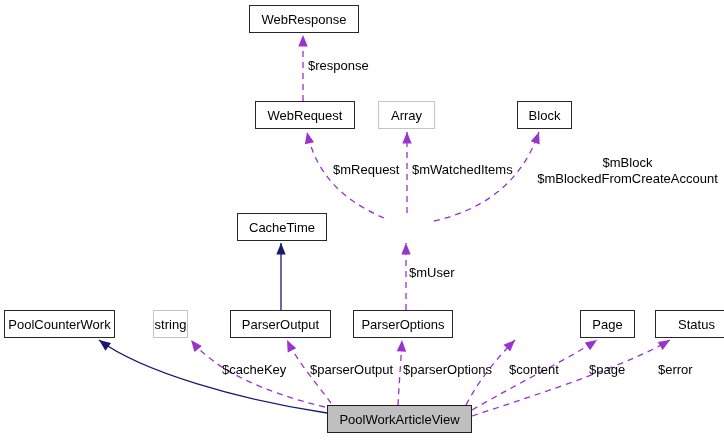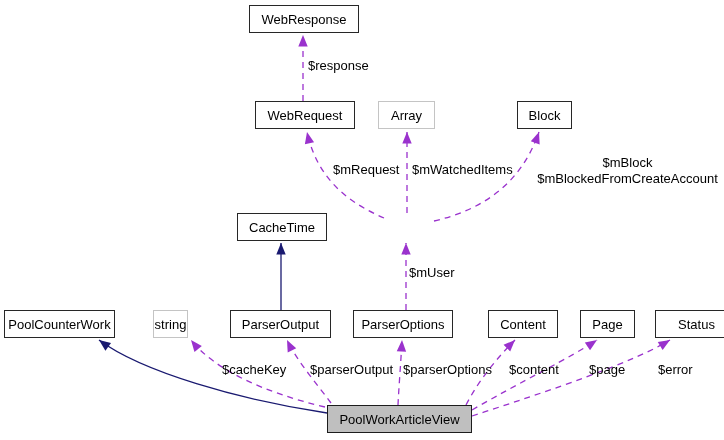--- a/index.html
+++ b/index.html
@@ -55,21 +55,20 @@
 
   <div class="node" style="left:249px;top:5px;width:110px">WebResponse</div>
   <div class="node" style="left:255px;top:101px;width:100px">WebRequest</div>
   <div class="node external" style="left:378px;top:101px;width:57px">Array</div>
   <div class="node" style="left:517px;top:101px;width:55px">Block</div>
   <div class="node" style="left:237px;top:213px;width:90px">CacheTime</div>
   <div class="node" style="left:4px;top:310px;width:111px">PoolCounterWork</div>
   <div class="node external" style="left:153px;top:310px;width:35px">string</div>
   <div class="node" style="left:230px;top:310px;width:101px">ParserOutput</div>
   <div class="node" style="left:353px;top:310px;width:100px">ParserOptions</div>
-  <div class="node" style="left:488px;top:310px;width:70px">Content</div>
   <div class="node" style="left:580px;top:310px;width:55px">Page</div>
   <div class="node" style="left:655px;top:310px;width:83px">Status</div>
   <div class="node highlight" style="left:327px;top:405px;width:145px">PoolWorkArticleView</div>
 
   <div class="edge-label" style="left:308px;top:59px">$response</div>
   <div class="edge-label" style="left:333px;top:163px">$mRequest</div>
   <div class="edge-label" style="left:412px;top:163px">$mWatchedItems</div>
   <div class="edge-label multiline" style="left:530px;top:155px;width:195px">
     <span>$mBlock</span>
     <span>$mBlockedFromCreateAccount</span>

